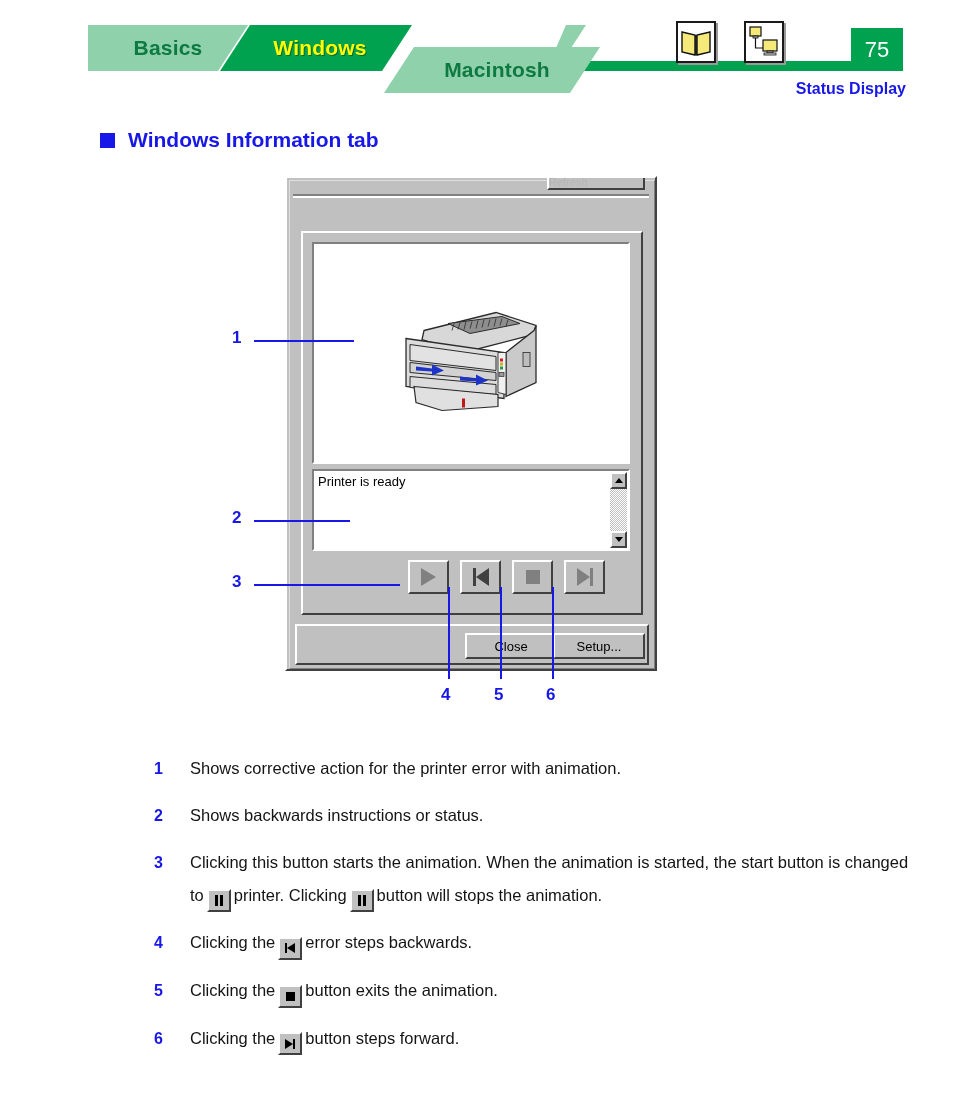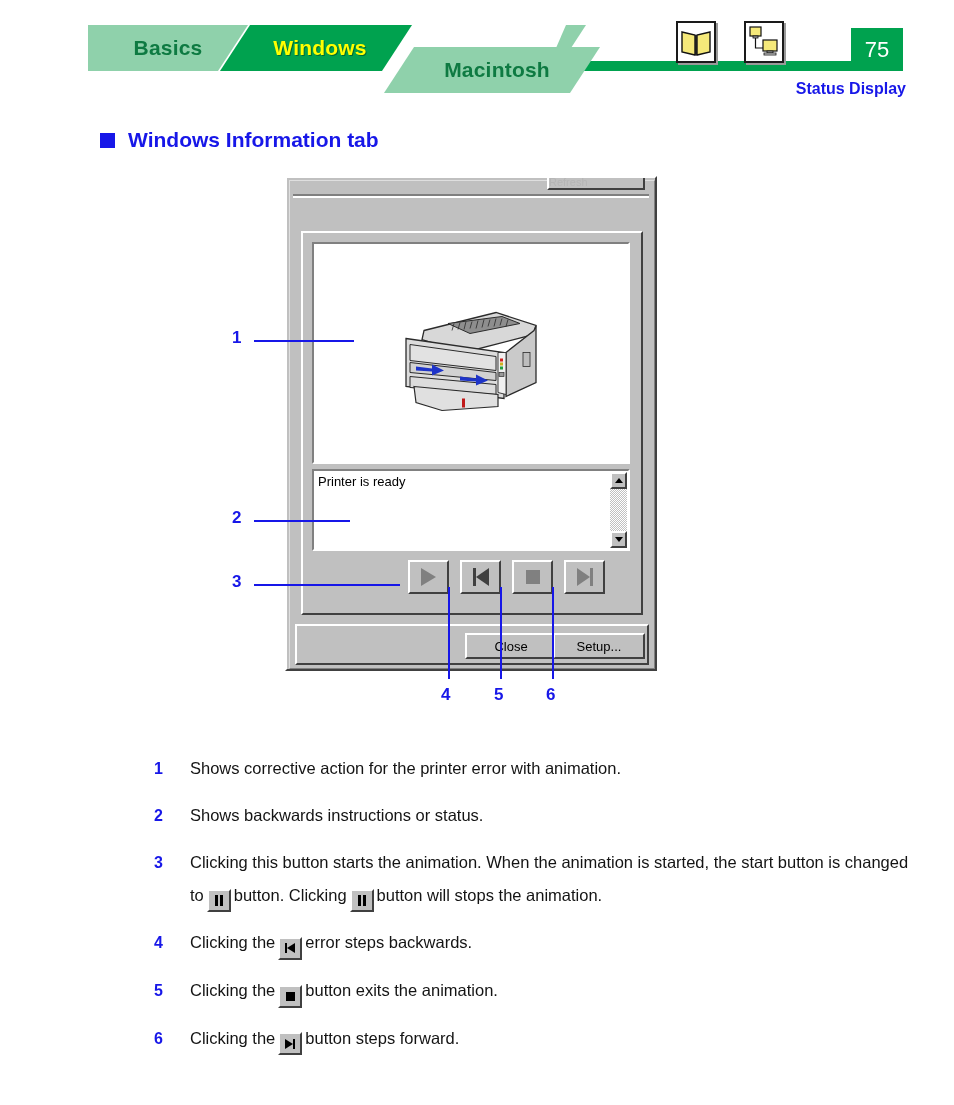--- a/index.html
+++ b/index.html
@@ -623,21 +623,21 @@
     <span>Shows backwards instructions or status.</span>
   </div>
 
   <div class="note">
     <span class="note-num">3</span>
     <span>Clicking this button starts the animation. When the animation is started, the start button is changed to</span><span class="inline-btn">
         <span class="ib-pause">
           <s></s>
           <s></s>
         </span>
-      </span><span>button. Clicking</span><span class="inline-btn">
+      </span><span>printer. Clicking</span><span class="inline-btn">
         <span class="ib-pause">
           <s></s>
           <s></s>
         </span>
       </span><span>button will stops the animation.</span>
   </div>
 
   <div class="note">
     <span class="note-num">4</span>
     <span>Clicking the</span><span class="inline-btn">

